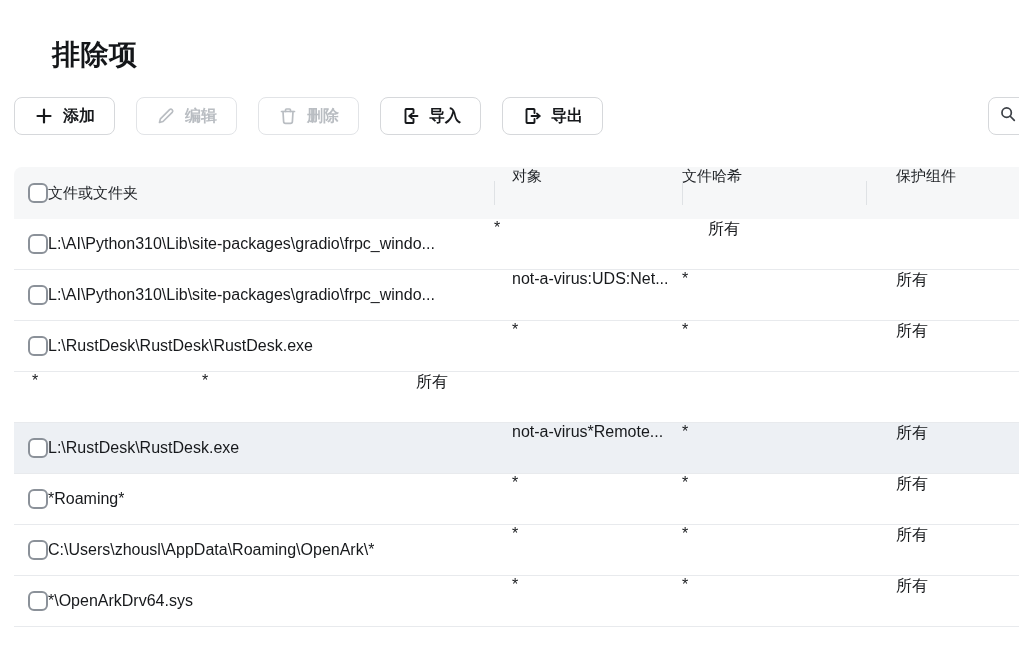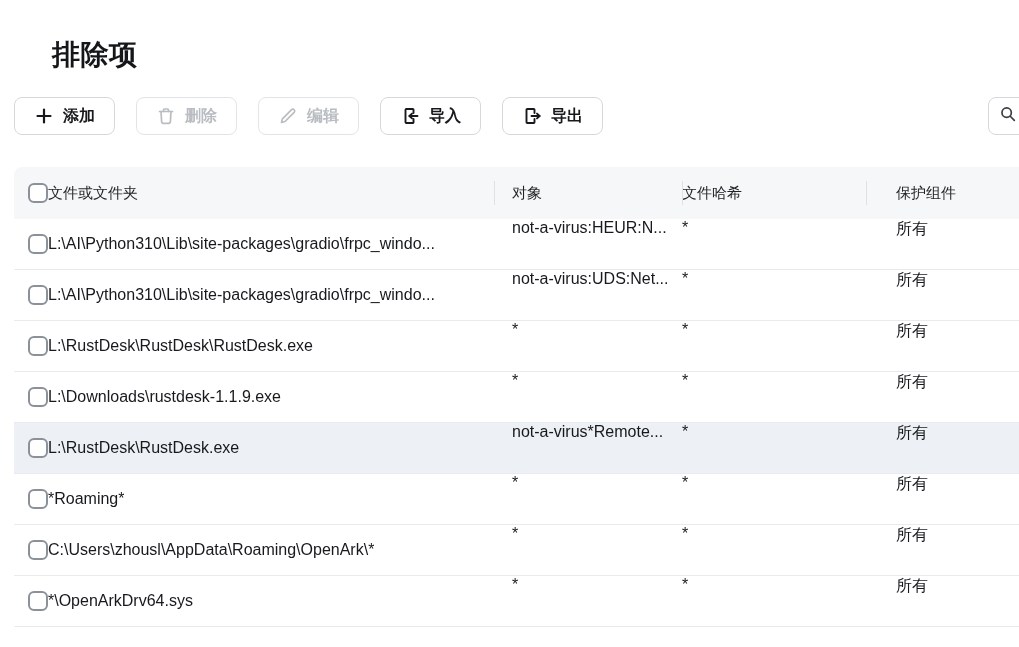--- a/index.html
+++ b/index.html
@@ -71,21 +71,21 @@
     height: 52px;
     background: #f6f7f8;
     border-radius: 8px 8px 0 0;
     align-items: center;
   }
   .th {
     position: relative;
     font-size: 15px;
     color: #1f2226;
     display: flex;
-    align-items: center;
+    align-items: flex-start;
     height: 100%;
   }
   .th.c2::before, .th.c3::before, .th.c4::before {
     content: "";
     position: absolute;
     left: 0; top: 14px;
     width: 1px; height: 24px;
     background: #dfe2e5;
   }
   .c1 { width: 480px; padding-left: 14px; display: flex; align-items: center; }
@@ -129,36 +129,36 @@
     <span>
       <svg width="20" height="20" viewBox="0 0 20 20" fill="none" stroke="#17191c" stroke-width="2.2" stroke-linecap="round">
         <path d="M10 3.5v13M3.5 10h13"></path>
       </svg>
     </span>
     <span>添加</span>
   </button>
 
   <button class="btn disabled">
     <span>
+      <svg width="20" height="20" viewBox="0 0 20 20" fill="none" stroke="#b9bdc2" stroke-width="1.7" stroke-linejoin="round" stroke-linecap="round">
+        <path d="M3.5 16.5l.9-3.6 9.2-9.2a1.84 1.84 0 012.6 2.6l-9.2 9.2-3.5 1z"></path>
+      </svg>
+    </span>
+    <span>编辑</span>
+  </button>
+
+  <button class="btn disabled">
+    <span>
       <svg width="20" height="20" viewBox="0 0 20 20" fill="none" stroke="#b9bdc2" stroke-width="1.7" stroke-linecap="round" stroke-linejoin="round">
         <path d="M3.5 5.5h13"></path>
         <path d="M7.5 5.5V4a1 1 0 011-1h3a1 1 0 011 1v1.5"></path>
         <path d="M5 5.5l.6 10a1.9 1.9 0 001.9 1.8h5a1.9 1.9 0 001.9-1.8l.6-10"></path>
       </svg>
     </span>
     <span>删除</span>
-  </button>
-
-  <button class="btn disabled">
-    <span>
-      <svg width="20" height="20" viewBox="0 0 20 20" fill="none" stroke="#b9bdc2" stroke-width="1.7" stroke-linejoin="round" stroke-linecap="round">
-        <path d="M3.5 16.5l.9-3.6 9.2-9.2a1.84 1.84 0 012.6 2.6l-9.2 9.2-3.5 1z"></path>
-      </svg>
-    </span>
-    <span>编辑</span>
   </button>
 
   <button class="btn">
     <span>
       <svg width="20" height="20" viewBox="0 0 20 20" fill="none" stroke="#17191c" stroke-width="1.9" stroke-linecap="round" stroke-linejoin="round">
         <path d="M13.5 7V3.8a.8.8 0 00-.8-.8H6.3a.8.8 0 00-.8.8v12.4a.8.8 0 00.8.8h6.4a.8.8 0 00.8-.8V13"></path>
         <path d="M17.5 10H9.5"></path>
         <path d="M12 7.6L9.4 10l2.6 2.4"></path>
       </svg>
     </span>
@@ -202,21 +202,20 @@
     <div class="th c4">
         <span>保护组件</span>
       </div>
   </div>
 
   <div class="row">
     <div class="cell c1">
         <span class="checkbox"></span>
         <span class="path-text">L:\AI\Python310\Lib\site-packages\gradio\frpc_windo...</span>
       </div>
-    <div class="cell c2">not-a-virus:HEUR:N...</div>
     <div class="cell c3">*</div>
     <div class="cell c4">所有</div>
   </div>
 
   <div class="row">
     <div class="cell c1">
         <span class="checkbox"></span>
         <span class="path-text">L:\AI\Python310\Lib\site-packages\gradio\frpc_windo...</span>
       </div>
     <div class="cell c2">not-a-virus:UDS:Net...</div>
@@ -228,24 +227,20 @@
     <div class="cell c1">
         <span class="checkbox"></span>
         <span class="path-text">L:\RustDesk\RustDesk\RustDesk.exe</span>
       </div>
     <div class="cell c2">*</div>
     <div class="cell c3">*</div>
     <div class="cell c4">所有</div>
   </div>
 
   <div class="row">
-    <div class="cell c1">
-        <span class="checkbox"></span>
-        <span class="path-text">L:\Downloads\rustdesk-1.1.9.exe</span>
-      </div>
     <div class="cell c2">*</div>
     <div class="cell c3">*</div>
     <div class="cell c4">所有</div>
   </div>
 
   <div class="row selected">
     <div class="cell c1">
         <span class="checkbox"></span>
         <span class="path-text">L:\RustDesk\RustDesk.exe</span>
       </div>

